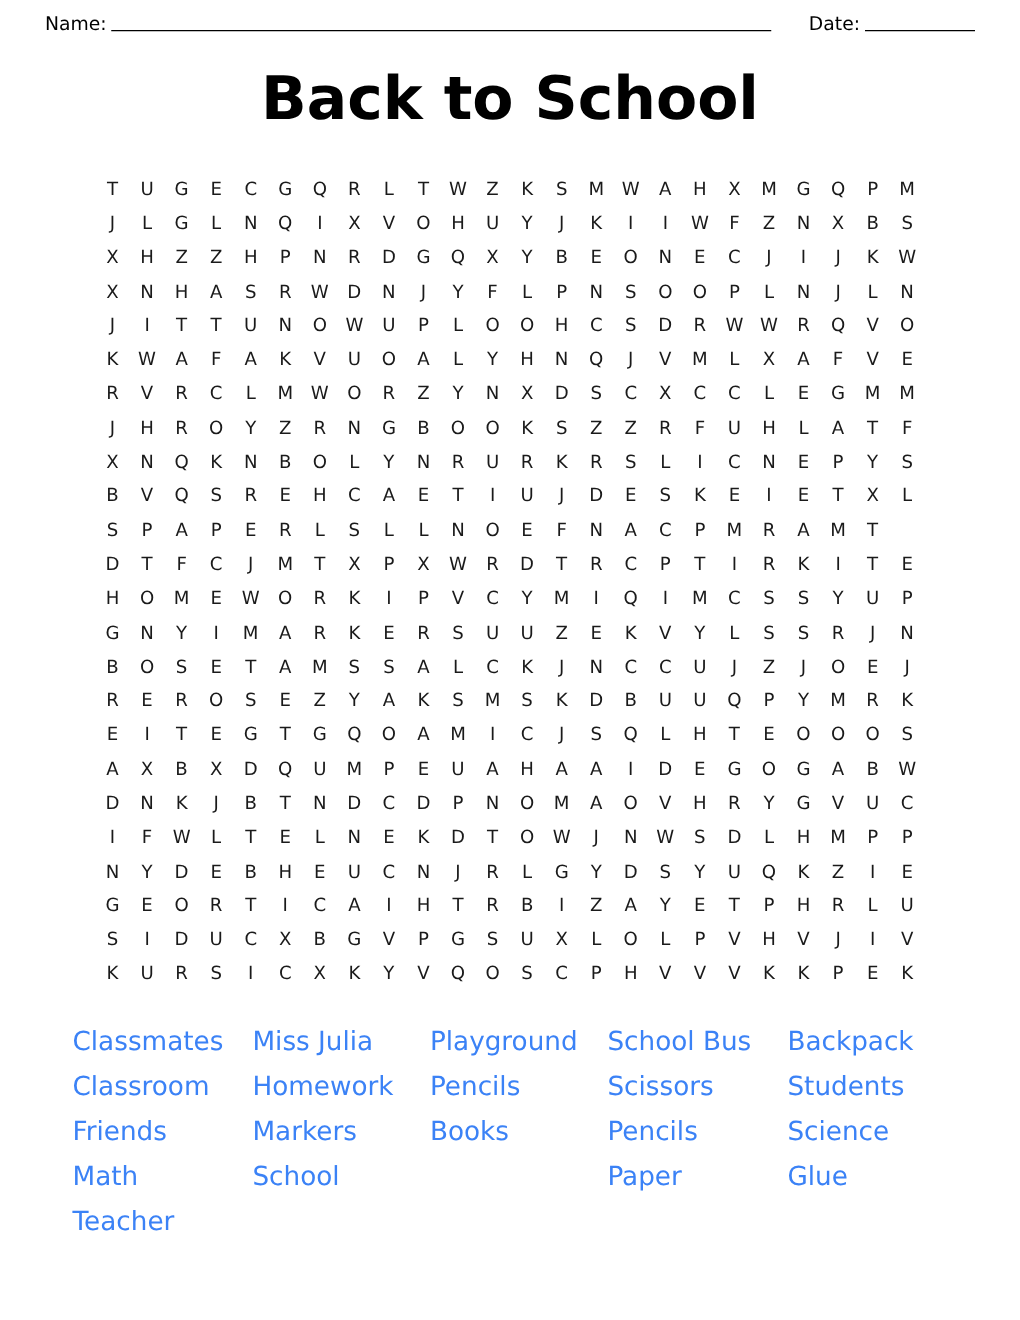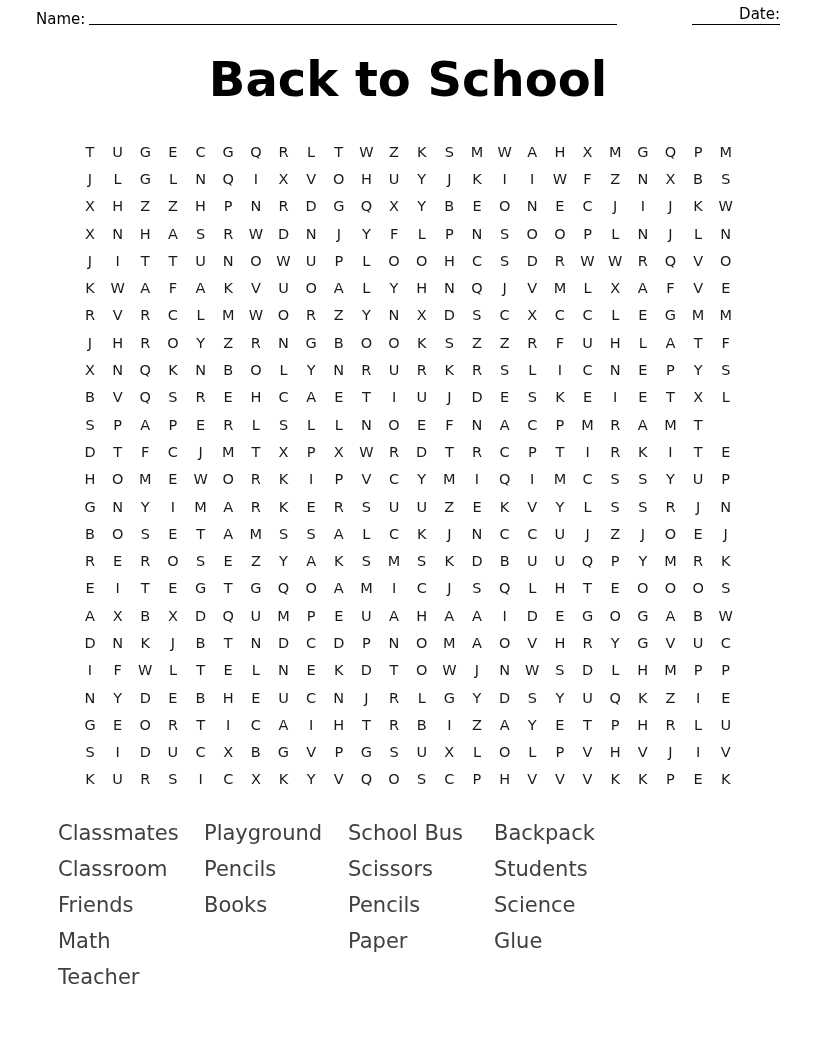--- a/index.html
+++ b/index.html
@@ -45,21 +45,21 @@
     line-height: 18px;
   }
   .rule {
     border-bottom: 1px solid #000;
     margin-left: 4px;
     margin-bottom: 3px;
     height: 1px;
   }
   .name-rule { width: 528px; }
   .date-rule { width: 88px; }
-  .date-group { margin-left: 10px; flex-direction: column; }
+  .date-group { margin-left: 10px; }
 
   
   .title {
     text-align: center;
     font-size: 48px;
     font-weight: 700;
     letter-spacing: 0px;
     margin: 22px 0 0 0;
     line-height: 58px;
     font-family: "DejaVu Sans", "Liberation Sans", sans-serif;
@@ -94,21 +94,21 @@
     display: flex;
     justify-content: flex-start;
   }
   .word-col {
     display: flex;
     flex-direction: column;
   }
   .word {
     font-size: 21px;
     line-height: 36px;
-    color: #404040;
+    color: #3b82f6;
     white-space: nowrap;
   }
   .col-0 { width: 146px; padding-left: 10px; }
   .col-1 { width: 144px; }
   .col-2 { width: 144px; }
   .col-3 { width: 146px; }
   .col-4 { width: 140px; }
 </style>
 </head>
 <body>
@@ -756,20 +756,26 @@
     </div>
 
   <div class="wordlist">
       <div class="word-col col-0">
         <div class="word">Classmates</div>
         <div class="word">Classroom</div>
         <div class="word">Friends</div>
         <div class="word">Math</div>
         <div class="word">Teacher</div>
       </div>
+      <div class="word-col col-1">
+        <div class="word">Miss Julia</div>
+        <div class="word">Homework</div>
+        <div class="word">Markers</div>
+        <div class="word">School</div>
+      </div>
       <div class="word-col col-2">
         <div class="word">Playground</div>
         <div class="word">Pencils</div>
         <div class="word">Books</div>
       </div>
       <div class="word-col col-3">
         <div class="word">School Bus</div>
         <div class="word">Scissors</div>
         <div class="word">Pencils</div>
         <div class="word">Paper</div>

